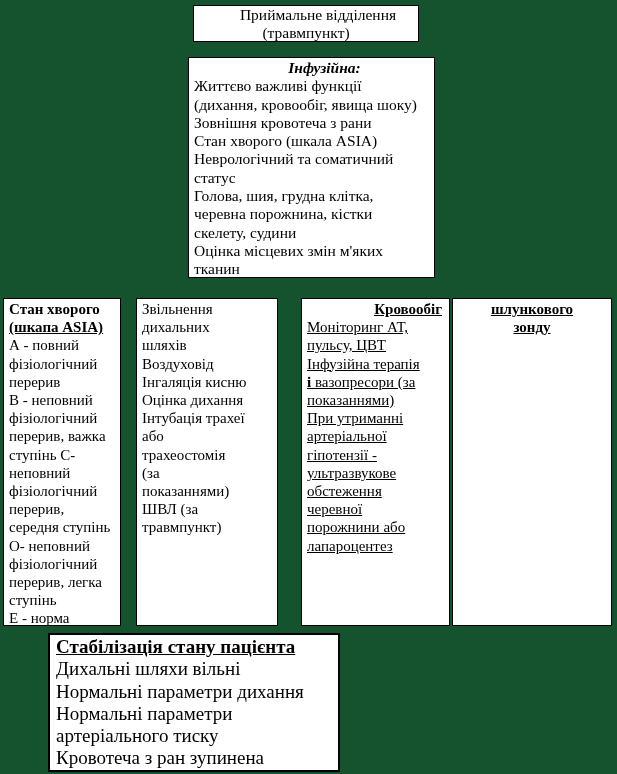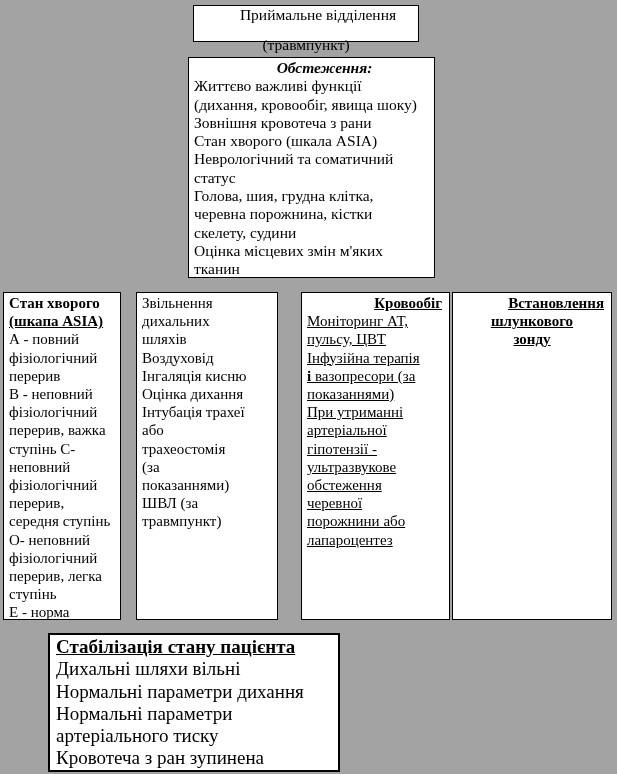--- a/index.html
+++ b/index.html
@@ -1,50 +1,50 @@
 <!DOCTYPE html>
 <html><head>
 <meta charset="utf-8">
 <style>
   html, body { margin: 0; padding: 0; background: #ffffff; }
   .canvas {
     position: relative;
     width: 617px;
     height: 774px;
-    background: #a3a3a3;
+    background: #14532d;
     font-family: "Liberation Serif", "DejaVu Serif", serif;
     color: #000000;
     overflow: hidden;
   }
   .box {
     position: absolute;
     border: 1px solid #000000;
     background: #ffffff;
     box-sizing: border-box;
   }
   .pre { white-space: pre-line; }
 
   
   .reception {
     left: 193px; top: 5px; width: 226px; height: 37px;
     font-size: 15.5px; line-height: 17.5px; padding-top: 0px;
   }
   .reception .l1 { text-align: center; text-indent: 24px; }
-  .reception .l2 { text-align: center; margin-top: 12px; }
+  .reception .l2 { text-align: center; }
 
   
   .exam {
     left: 188px; top: 57px; width: 247px; height: 221px;
     font-size: 15.5px; line-height: 18.3px; padding: 1px 5px;
   }
   .exam .title { text-align: center; text-indent: 26px; font-weight: bold; font-style: italic; }
 
   
   .col {
-    top: 292px; height: 328px;
+    top: 298px; height: 328px;
     font-size: 15px; line-height: 18.2px;
     padding: 1px 5px;
   }
   .col-asia { left: 3px;   width: 118px; }
   .col-breath { left: 136px; width: 142px; }
   .col-circ { left: 301px; width: 149px; text-decoration: underline; }
   .col-gastric { left: 452px; width: 160px; }
 
   .bold { font-weight: bold; }
   .under { text-decoration: underline; }
@@ -64,21 +64,21 @@
 <body>
 
 <div class="canvas">
 
   <div class="box reception">
     <div class="l1">Приймальне відділення</div>
     <div class="l2">(травмпункт)</div>
   </div>
 
   <div class="box exam">
-    <div class="title">Обстеження:</div>
+    <div class="title">Інфузійна:</div>
     <div class="pre">Життєво важливі функції
 (дихання, кровообіг, явища шоку)
 Зовнішня кровотеча з рани
 Стан хворого (шкала ASIA)
 Неврологічний та соматичний
 статус
 Голова, шия, грудна клітка,
 черевна порожнина, кістки
 скелету, судини
 Оцінка місцевих змін м'яких
@@ -133,21 +133,20 @@
 артеріальної
 гіпотензії -
 ультразвукове
 обстеження
 черевної
 порожнини або
 лапароцентез</span></div>
   </div>
 
   <div class="box col col-gastric">
-    <div class="bold under t-right">Встановлення</div>
     <div class="bold under t-center pre">шлункового
 зонду</div>
   </div>
 
   <div class="box stab">
     <div class="title">Стабілізація стану пацієнта</div>
     <div class="pre">Дихальні шляхи вільні
 Нормальні параметри дихання
 Нормальні параметри
 артеріального тиску

